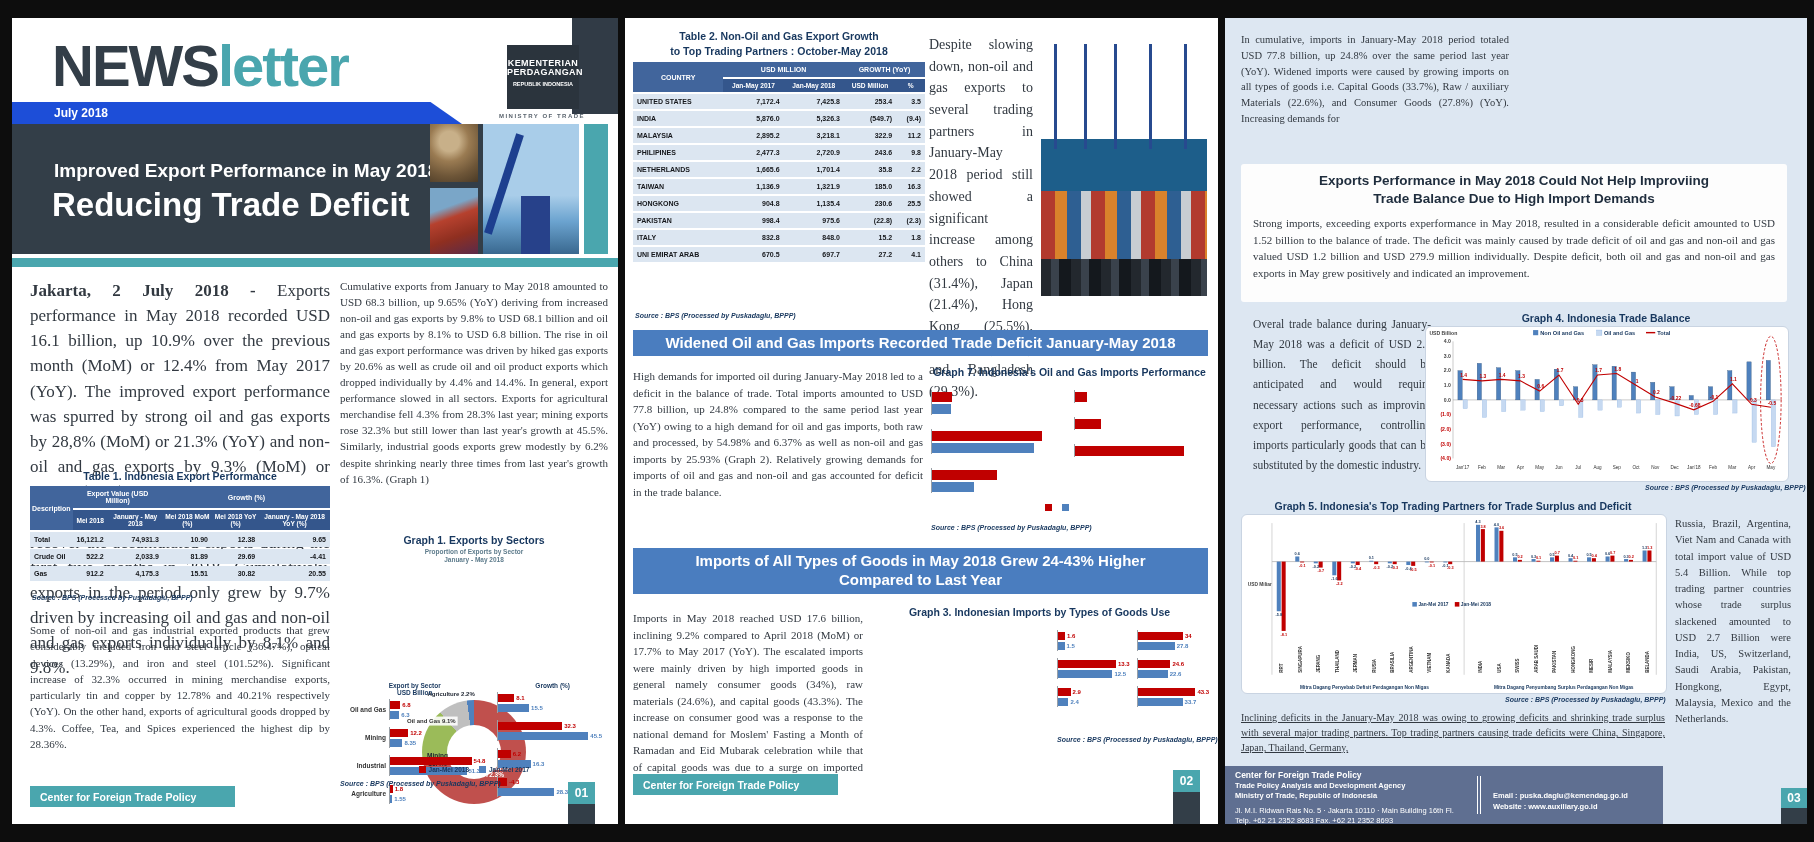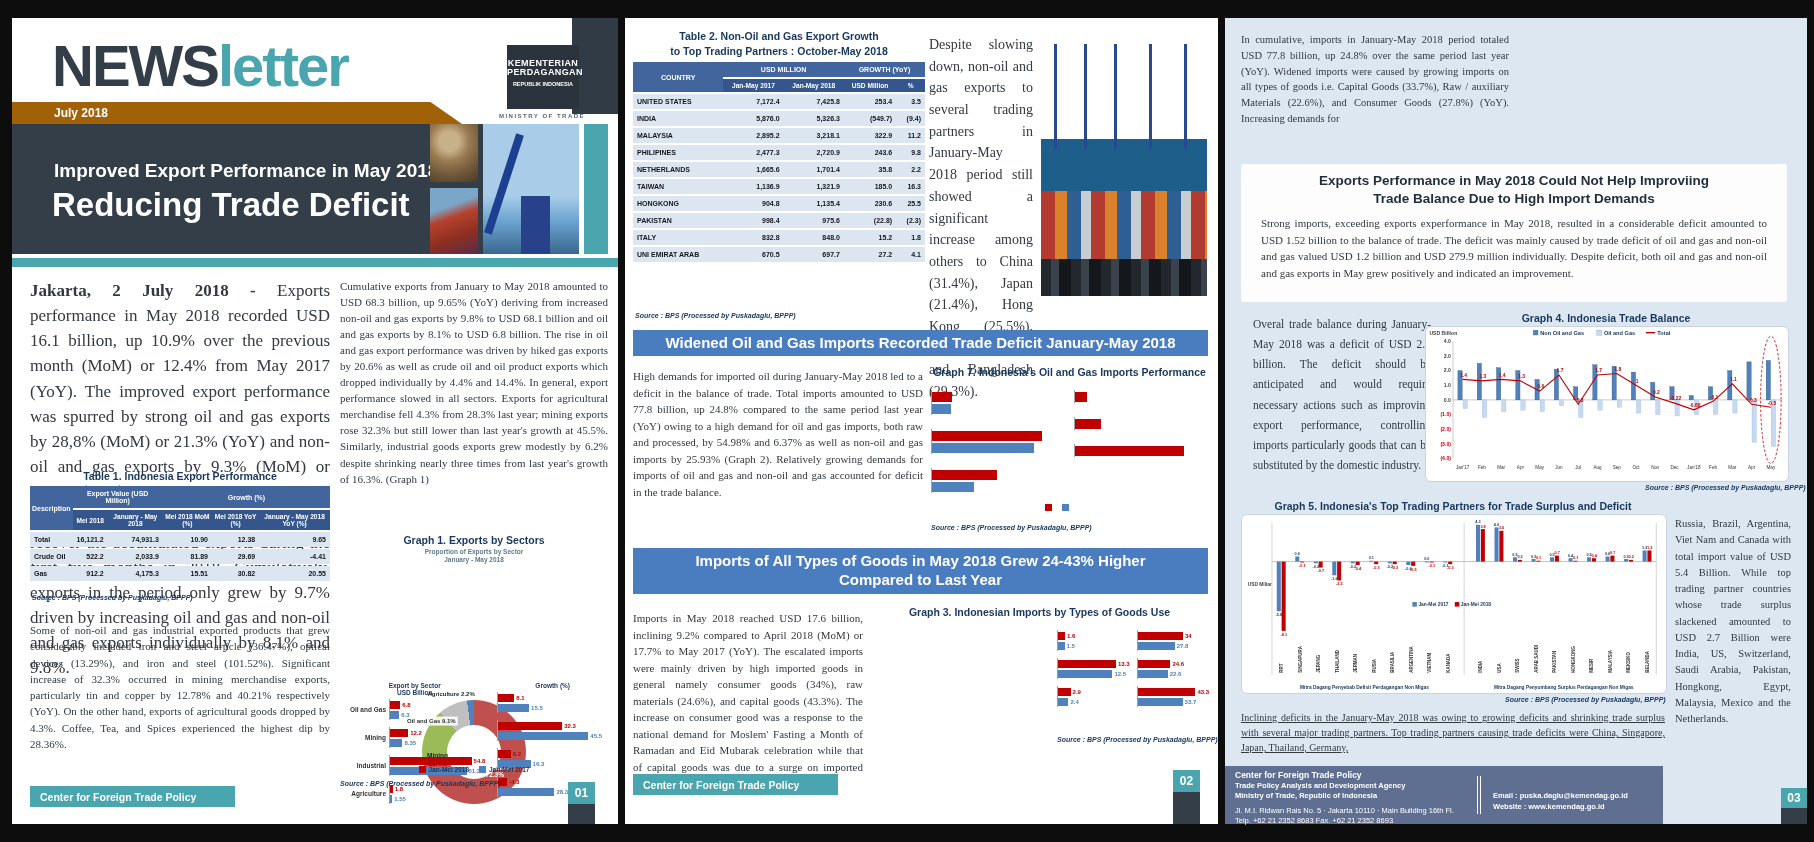--- a/index.html
+++ b/index.html
@@ -10,21 +10,21 @@
   #p2{left:625px;width:593px;background:#ffffff;}
   #p3{left:1225px;width:582px;background:#dde7f2;}
   .abs{position:absolute;}
   .j{text-align:justify;}
   .serif{font-family:"Liberation Serif",serif;color:#323941;}
   .src{font:italic bold 7px "Liberation Sans",sans-serif;color:#17375e;}
 
   
   .news{font:bold 58px "Liberation Sans",sans-serif;color:#333e48;letter-spacing:-2px;}
   .letter{font:bold 58px "Liberation Sans",sans-serif;color:#4aa6ae;letter-spacing:-2px;}
-  .datebar{background:#a16207;clip-path:polygon(0 0,93% 0,100% 100%,0 100%);}
+  .datebar{background:#1d4ed8;clip-path:polygon(0 0,93% 0,100% 100%,0 100%);}
   .datebar span{font:bold 12px "Liberation Sans",sans-serif;color:#fff;}
   .titleblock{background:#333e48;color:#fff;}
   .kicker{font:bold 19px "Liberation Sans",sans-serif;}
   .bigtitle{font:bold 33px "Liberation Sans",sans-serif;}
   .logobox{background:#2b343d;color:#fff;text-align:center;}
   .logobox .l1{font:bold 9px "Liberation Sans",sans-serif;letter-spacing:.4px;line-height:1.05;}
   .logobox .l2{font:bold 5.5px "Liberation Sans",sans-serif;margin-top:3px;}
   .ministry{font:bold 6px "Liberation Sans",sans-serif;letter-spacing:1.5px;color:#5a646e;text-align:center;}
   .tealbar{background:#4aa6ae;}
   .darkcol{background:#313b46;}
@@ -601,21 +601,21 @@
     </div>
     <div class="abs pgnum" style="left:548px;top:752px;width:27px;height:22px;">
         <span>02</span>
       </div>
     <div class="abs pgtab" style="left:548px;top:774px;width:27px;height:32px;"></div>
   </section>
 
   <section class="page" id="p3">
     <div class="abs serif j" style="left:16px;top:14px;width:268px;font-size:10.5px;line-height:1.5;">In cumulative, imports in January-May 2018 period totaled USD 77.8 billion, up 24.8% over the same period last year (YoY). Widened imports were caused by growing imports on all types of goods i.e. Capital Goods (33.7%), Raw / auxiliary Materials (22.6%), and Consumer Goods (27.8%) (YoY). Increasing demands for</div>
 
-    <div class="abs whitebox" style="left:16px;top:146px;width:546px;height:138px;box-sizing:border-box;padding:8px 20px;">
+    <div class="abs whitebox" style="left:16px;top:146px;width:546px;height:138px;box-sizing:border-box;padding:8px 12px;">
       <div class="boxhead">
         <div>Exports Performance in May 2018 Could Not Help Improviing</div>
         <div>Trade Balance Due to High Import Demands</div>
       </div>
       <div class="serif j" style="font-size:11px;line-height:1.5;margin-top:7px;">Strong imports, exceeding exports experformance in May 2018, resulted in a considerable deficit amounted to USD 1.52 billion to the balance of trade. The deficit was mainly caused by trade deficit of oil and gas and non-oil and gas valued USD 1.2 billion and USD 279.9 million individually. Despite deficit, both oil and gas and non-oil and gas exports in May grew positively and indicated an improvement.</div>
     </div>
 
     <div class="abs serif j" style="left:28px;top:296px;width:178px;font-size:11.5px;line-height:1.75;">Overal trade balance during January-May 2018 was a deficit of USD 2.8 billion. The deficit should be anticipated and would require necessary actions such as improving export performance, controlling imports particularly goods that can be substituted by the domestic industry.</div>
     <div class="abs gtitle" style="left:200px;top:294px;width:362px;">Graph 4. Indonesia Trade Balance</div>
     <div class="abs chartbox" style="left:200px;top:308px;width:362px;height:154px;"><svg viewBox="0 0 350 150" width="100%" height="100%">
@@ -836,21 +836,21 @@
         <div class="addr">
           <span>Jl. M.I. Ridwan Rais No. 5</span> ·
           <span>Jakarta 10110</span> ·
           <span>Main Building 16th Fl.</span><br>
           <span>Telp. +62 21 2352 8683 Fax. +62 21 2352 8693</span>
         </div>
       </div>
       <div class="abs vdiv" style="left:252px;top:10px;"></div>
       <div class="abs mail" style="left:268px;top:24px;">
         <div>Email     : puska.daglu@kemendag.go.id</div>
-        <div>Website : www.kemendag.go.id</div>
+        <div>Website : www.auxiliary.go.id</div>
       </div>
     </div>
     <div class="abs pgnum" style="left:556px;top:770px;width:26px;height:20px;">
         <span>03</span>
       </div>
     <div class="abs pgtab" style="left:556px;top:790px;width:26px;height:16px;"></div>
   </section>
 </div>
 
 </body></html>

